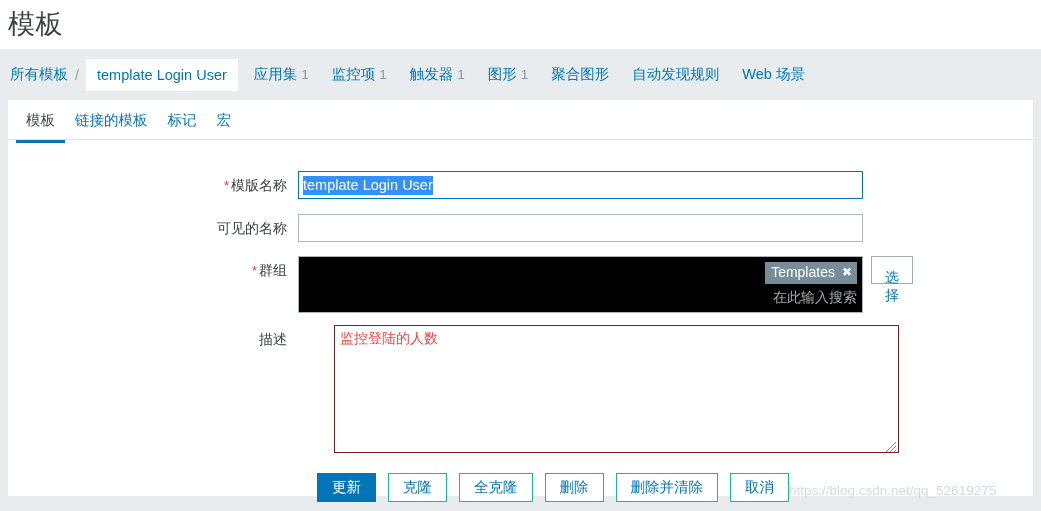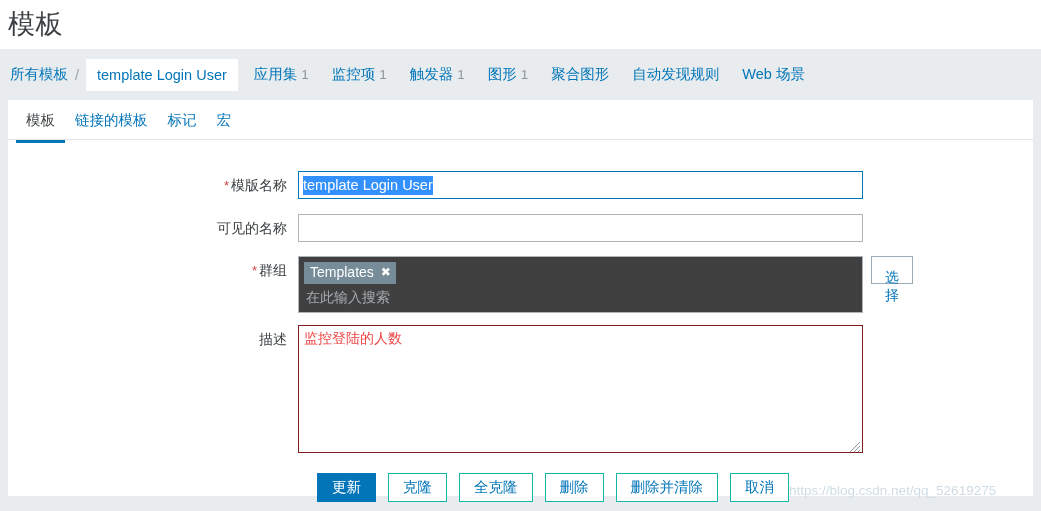--- a/index.html
+++ b/index.html
@@ -160,22 +160,23 @@
     background: #3390ff;
     color: #ffffff;
     padding: 1px 0 2px 0;
   }
 
   
   .multiselect {
     width: 565px;
     min-height: 57px;
     border: 1px solid #aeb6bc;
-    background: #404040;
+    background: #000000;
     padding: 5px 5px 4px 5px;
+    text-align: right;
   }
   .chip {
     display: inline-flex;
     align-items: center;
     background: #768d99;
     color: #ffffff;
     font-size: 14px;
     padding: 2px 5px 3px 6px;
     line-height: 17px;
   }
@@ -338,21 +339,21 @@
             <span class="chip">
               <span>Templates</span>
               <span class="chip-x">✖</span>
             </span>
             <span class="ms-placeholder">在此输入搜索</span>
           </div>
           <button class="selectbtn">选择</button>
         </div>
       </div>
 
-      <div class="row" style="margin-top:12px;">
+      <div class="row" style="margin-top:12px;gap:36px;">
         <div class="label">
           <span>描述</span>
         </div>
         <div class="ctl">
           <textarea class="textarea" style="">监控登陆的人数</textarea>
           <svg class="grip" viewBox="0 0 12 12">
             <line x1="11" y1="1" x2="1" y2="11" stroke="#8a9399" stroke-width="1"></line>
             <line x1="11" y1="5" x2="5" y2="11" stroke="#8a9399" stroke-width="1"></line>
             <line x1="11" y1="9" x2="9" y2="11" stroke="#8a9399" stroke-width="1"></line>
           </svg>

